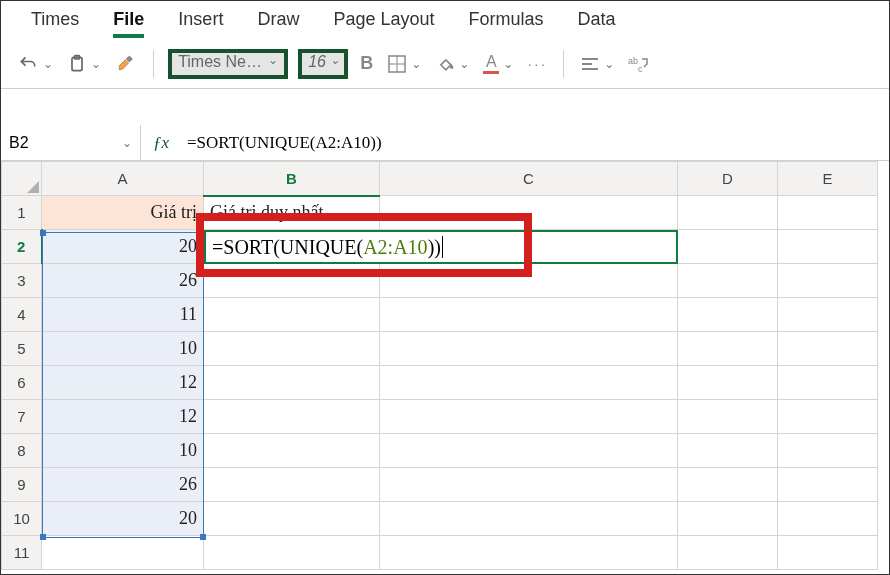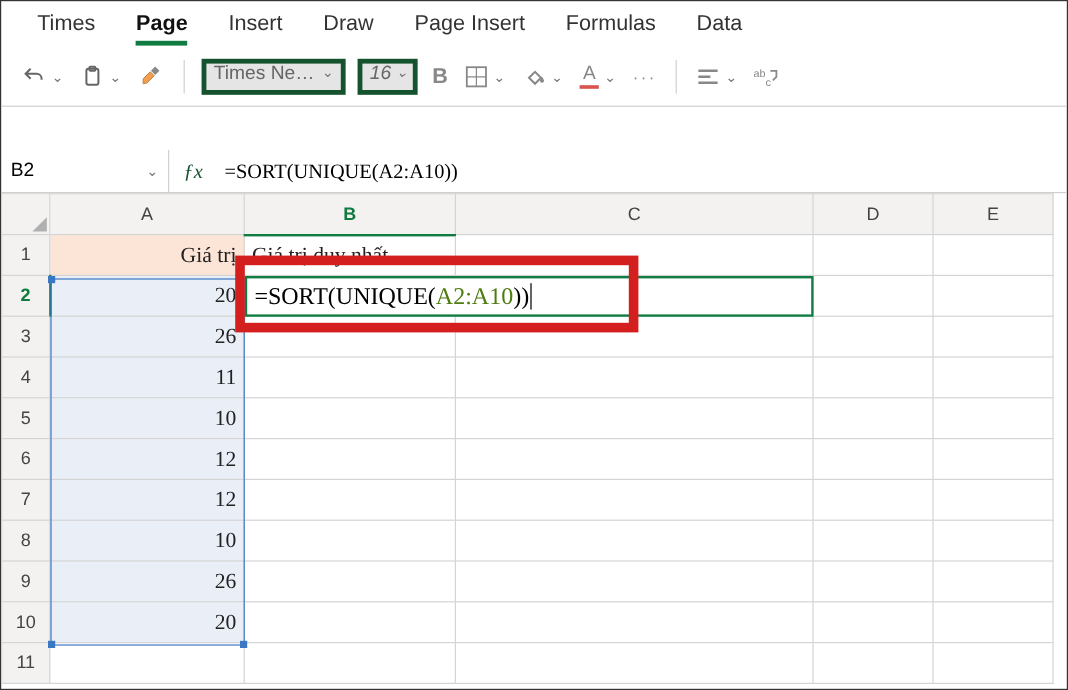--- a/index.html
+++ b/index.html
@@ -187,24 +187,24 @@
     width: 6px; height: 6px;
     background: #3b78c3;
   }
   svg { display: block; }
 </style>
 </head>
 <body>
 
 <div class="ribbon-tabs">
   <div class="ribbon-tab">Times</div>
-  <div class="ribbon-tab active">Page</div>
+  <div class="ribbon-tab active">File</div>
   <div class="ribbon-tab">Insert</div>
   <div class="ribbon-tab">Draw</div>
-  <div class="ribbon-tab">Page Insert</div>
+  <div class="ribbon-tab">Page Layout</div>
   <div class="ribbon-tab">Formulas</div>
   <div class="ribbon-tab">Data</div>
 </div>
 
 <div class="toolbar">
   <span class="tool-btn">
     <svg width="22" height="20" viewBox="0 0 24 24">
         <path fill="none" stroke="#666" stroke-width="2" d="M9 14l-5-5 5-5M4 9h11a5 5 0 015 5v1"></path>
       </svg>
     <span class="chev">⌄</span>

